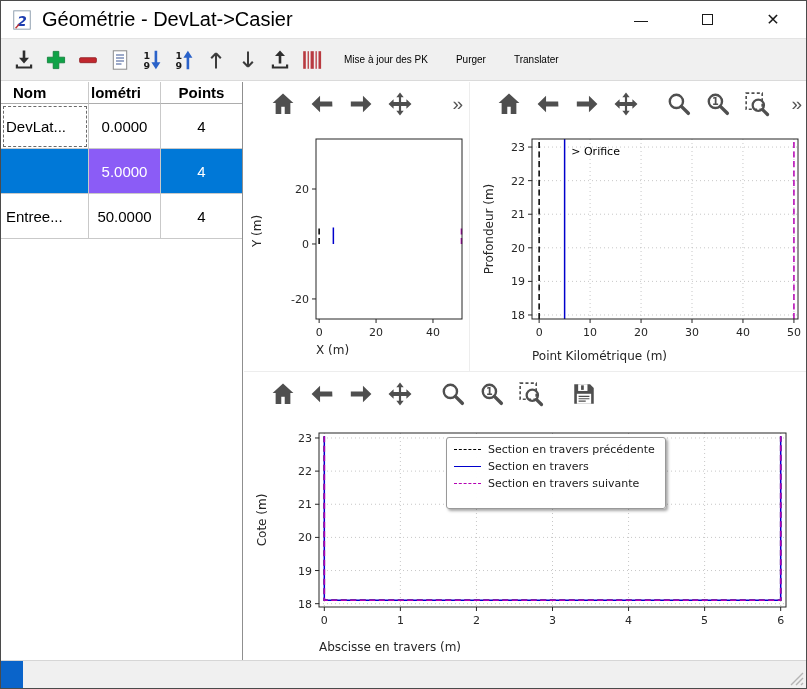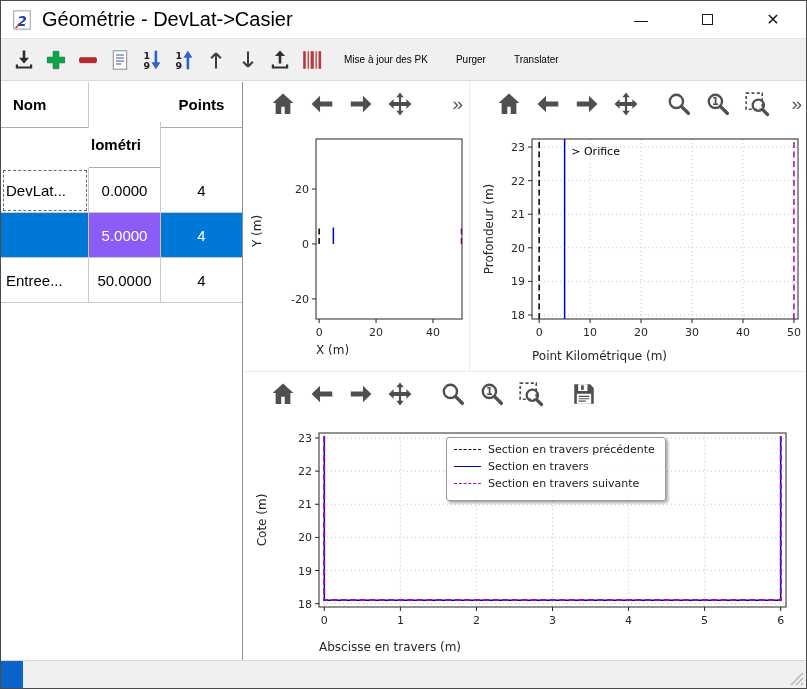--- a/index.html
+++ b/index.html
@@ -20,23 +20,23 @@
   .tbtn{width:30px;height:30px;border:none;background:none;display:flex;align-items:center;justify-content:center;}
   .tbtn .ic{display:flex;}
   .tbtn svg{width:24px;height:24px;}
   .taction{border:none;background:none;font-family:inherit;font-size:10px;color:#000;padding:6px 11px;margin-left:4px;white-space:nowrap;}
 
   
   .content{position:absolute;top:81px;left:0;right:0;bottom:28px;background:#fff;}
   .table-panel{position:absolute;left:0;top:0;bottom:0;width:242px;border-right:1px solid #8f8f8f;background:#fff;overflow:hidden;}
   .tbl{display:grid;grid-template-columns:88px 72px 81px;}
   .th,.td{border-right:1px solid #c9c9c9;border-bottom:1px solid #c9c9c9;display:flex;align-items:center;justify-content:center;font-size:15px;height:45px;background:#fff;overflow:hidden;white-space:nowrap;}
-  .th{font-weight:bold;height:46px;border-bottom-color:#adadad;}
+  .th{font-weight:bold;height:22px;border-bottom-color:#adadad;}
   .th.c-nom{justify-content:flex-start;padding-left:12px;}
-  .th.c-pk{justify-content:flex-start;padding-left:2px;margin-top:40px;}
+  .th.c-pk{justify-content:flex-start;padding-left:2px;}
   .td.name{justify-content:flex-start;padding-left:5px;text-align:center;}
   .c3{border-right:none;}
   .focus-cell{outline:1px dashed #6b6b6b;outline-offset:-3px;}
   .sel{color:#fff;}
 
   
   .right-panel{position:absolute;left:243px;top:0;right:0;bottom:0;background:#fff;}
   .top-charts{position:absolute;top:0;left:0;right:0;height:289px;display:flex;}
   .chart-block{position:relative;background:#fff;}
   .chart-block.plan{width:225px;}
@@ -49,21 +49,21 @@
   .more{margin-left:auto;margin-right:6px;font-size:19px;color:#555;background:none;border:none;font-family:inherit;}
   .chart-wrap{position:relative;}
   svg.plot{display:block;}
   svg text{font-family:"DejaVu Sans",sans-serif;}
   .axlabel{position:absolute;font-family:"DejaVu Sans",sans-serif;font-size:12px;color:#262626;}
   .xlab{text-align:left;}
   .ylab{transform:translate(-50%,-50%) rotate(-90deg);white-space:nowrap;}
   .bottom-block{position:absolute;top:289px;left:0;right:0;bottom:0;border-top:1px solid #ededed;background:#fff;}
 
   
-  .legend{position:absolute;left:202px;top:21px;background:rgba(255,255,255,0.96);border:1px solid #999;border-radius:3px;padding:5px 10px 10px 7px;box-shadow:2px 2px 3px rgba(0,0,0,0.35);display:flex;flex-direction:column;gap:4px;}
+  .legend{position:absolute;left:202px;top:21px;background:rgba(255,255,255,0.96);border:1px solid #999;border-radius:3px;padding:5px 10px 18px 7px;box-shadow:2px 2px 3px rgba(0,0,0,0.35);display:flex;flex-direction:column;gap:4px;}
   .lg-row{display:flex;align-items:center;gap:7px;}
   .lg-line{width:27px;height:0;border-top-width:1.6px;flex:0 0 auto;}
   .lg-text{font-family:"DejaVu Sans",sans-serif;font-size:11px;color:#1a1a1a;white-space:nowrap;}
 
   
   .statusbar{position:absolute;bottom:0;left:0;right:0;height:28px;background:#f0f0f0;border-top:1px solid #d6d6d6;}
   .status-chip{position:absolute;left:0;top:0;bottom:0;width:22px;}
   .grip{position:absolute;right:2px;bottom:2px;}
 </style>
 </head>

